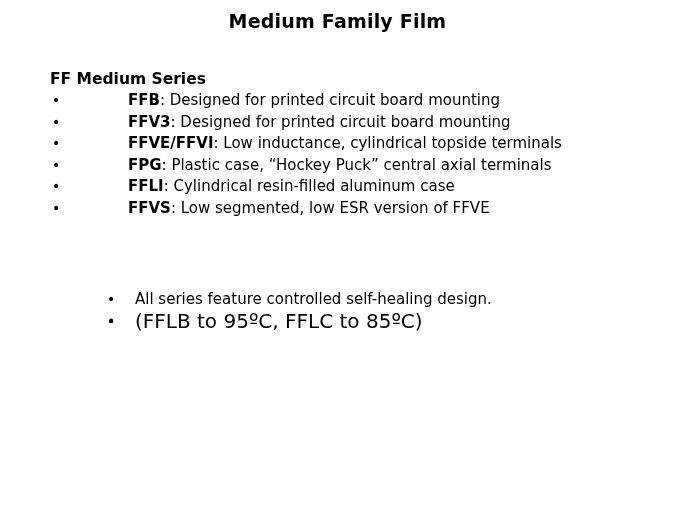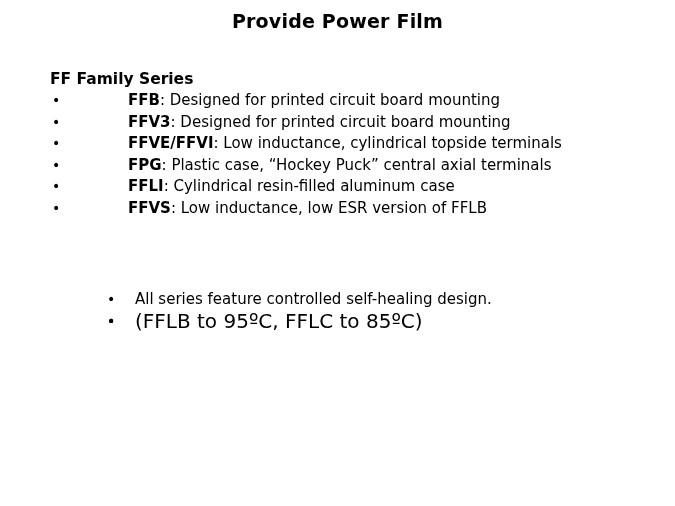--- a/index.html
+++ b/index.html
@@ -91,24 +91,24 @@
     display: block;
     font-size: 20px;
     line-height: 22px;
   }
 </style>
 </head>
 <body>
 
 <div class="slide">
 
-  <div class="slide-title">Provide Power Film</div>
+  <div class="slide-title">Medium Family Film</div>
 
   <div class="section">
-    <div class="section-heading">FF Family Series</div>
+    <div class="section-heading">FF Medium Series</div>
     <ul class="family-list">
       <li>
         <span class="bullet">•</span>
         <span class="term">FFB</span><span>: Designed for printed circuit board mounting</span>
       </li>
       <li>
         <span class="bullet">•</span>
         <span class="term">FFV3</span><span>: Designed for printed circuit board mounting</span>
       </li>
       <li>
@@ -118,21 +118,21 @@
       <li>
         <span class="bullet">•</span>
         <span class="term">FPG</span><span>: Plastic case, “Hockey Puck” central axial terminals</span>
       </li>
       <li>
         <span class="bullet">•</span>
         <span class="term">FFLI</span><span>: Cylindrical resin-filled aluminum case</span>
       </li>
       <li>
         <span class="bullet">•</span>
-        <span class="term">FFVS</span><span>: Low inductance, low ESR version of FFLB</span>
+        <span class="term">FFVS</span><span>: Low segmented, low ESR version of FFVE</span>
       </li>
     </ul>
   </div>
 
   <div class="feature-block">
     <ul class="feature-list">
       <li>
         <span class="bullet">•</span>
         <span>All series feature controlled self-healing design.</span>
       </li>

